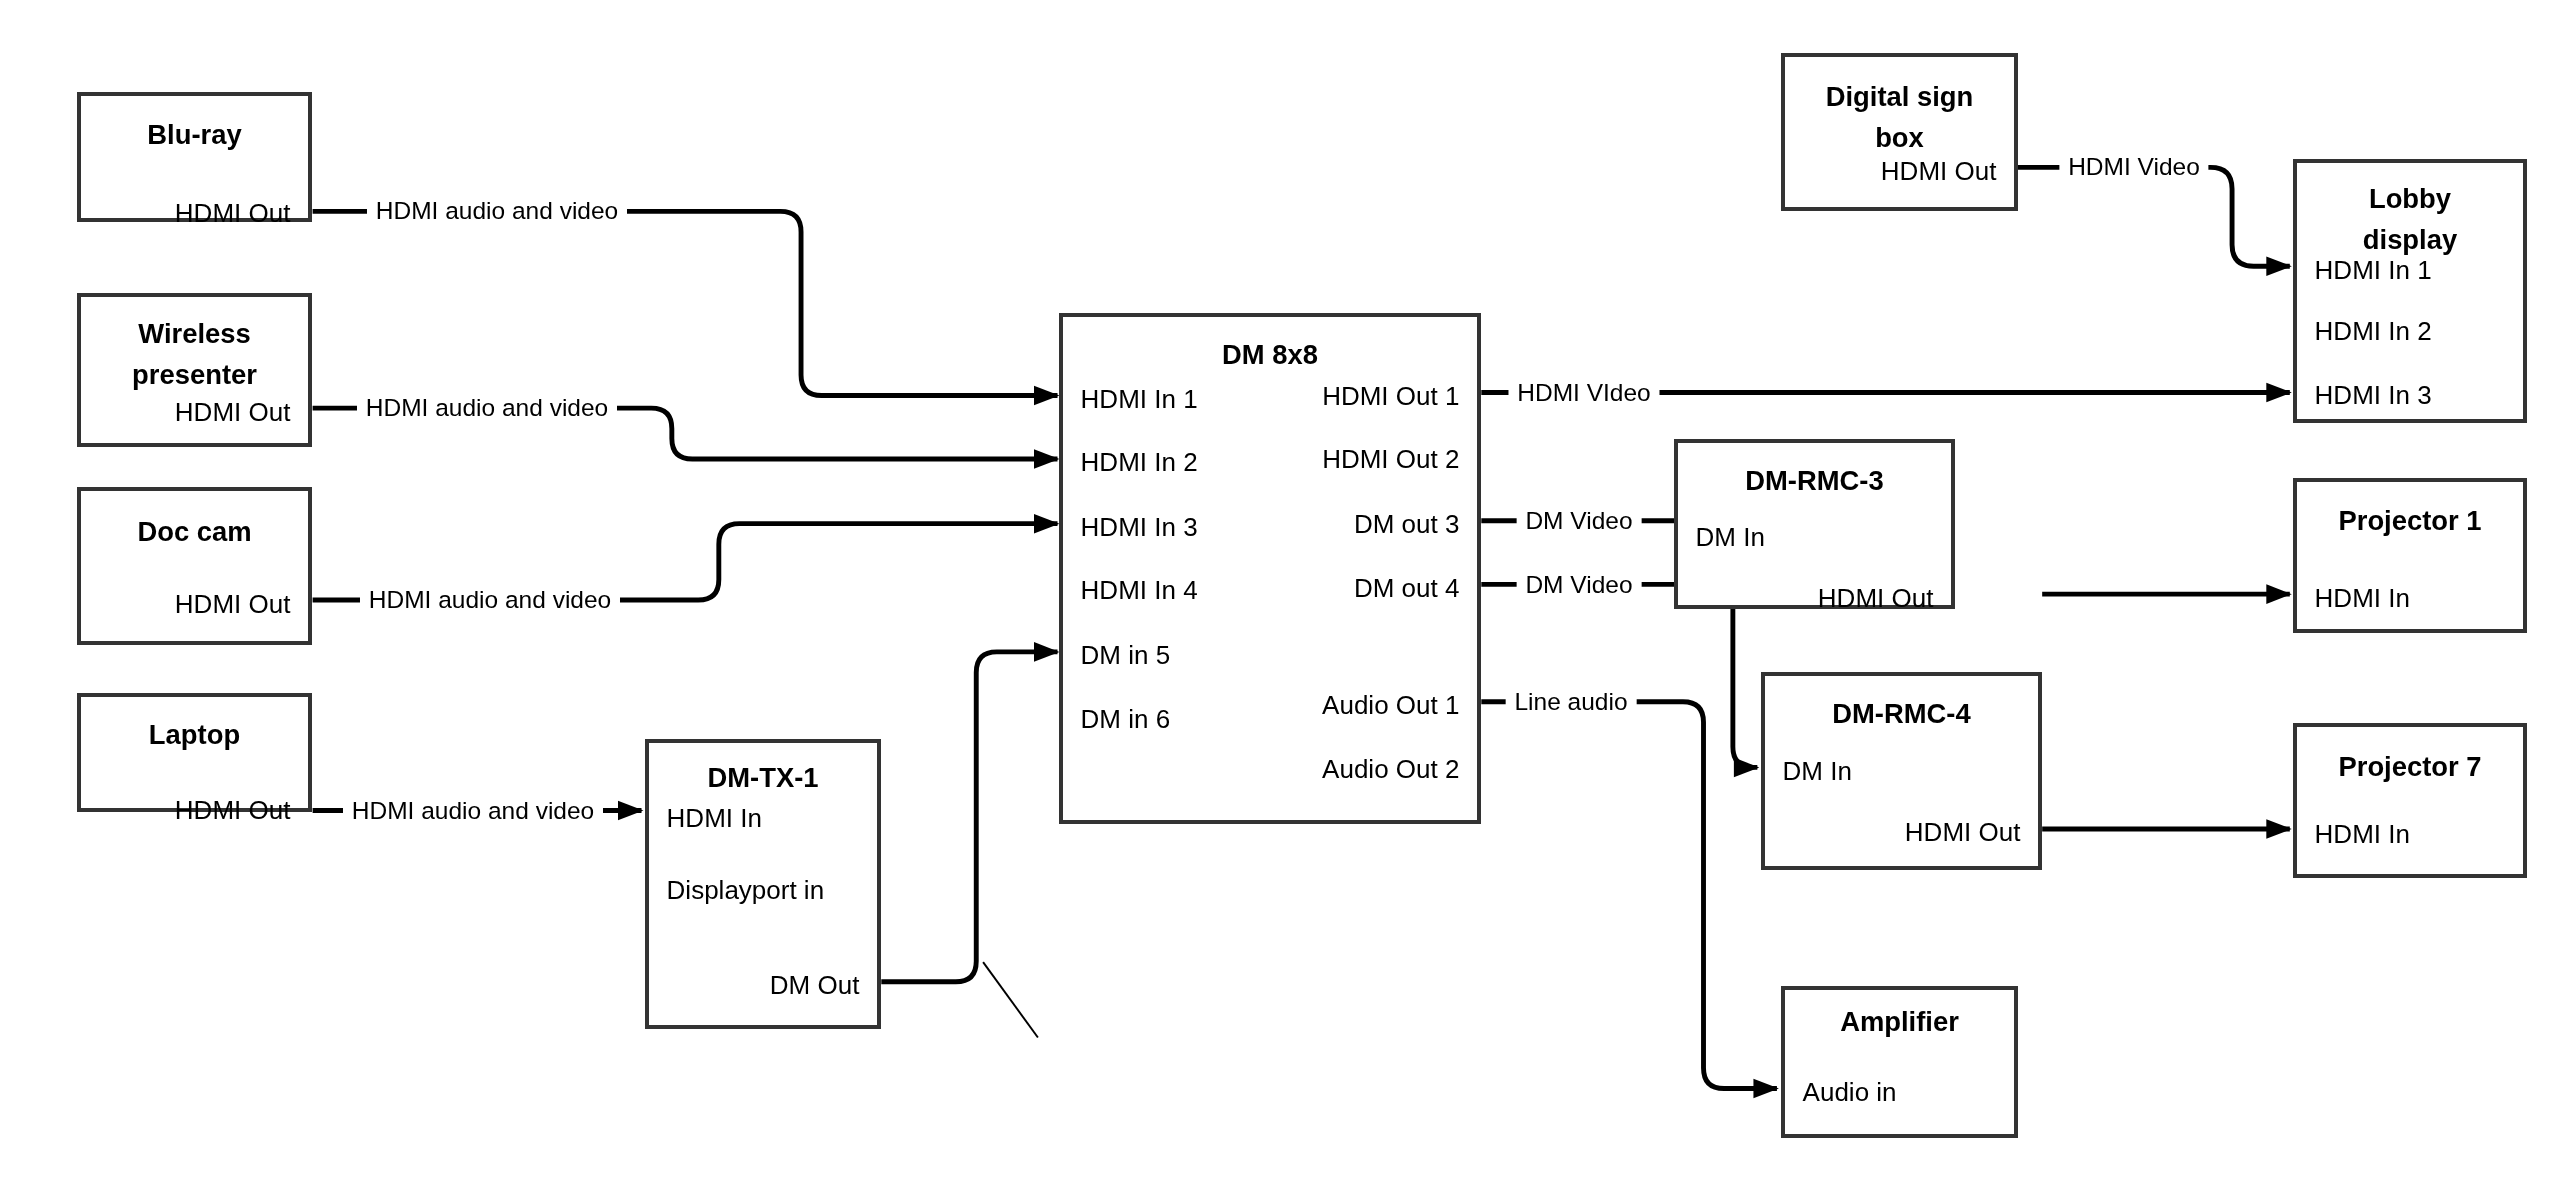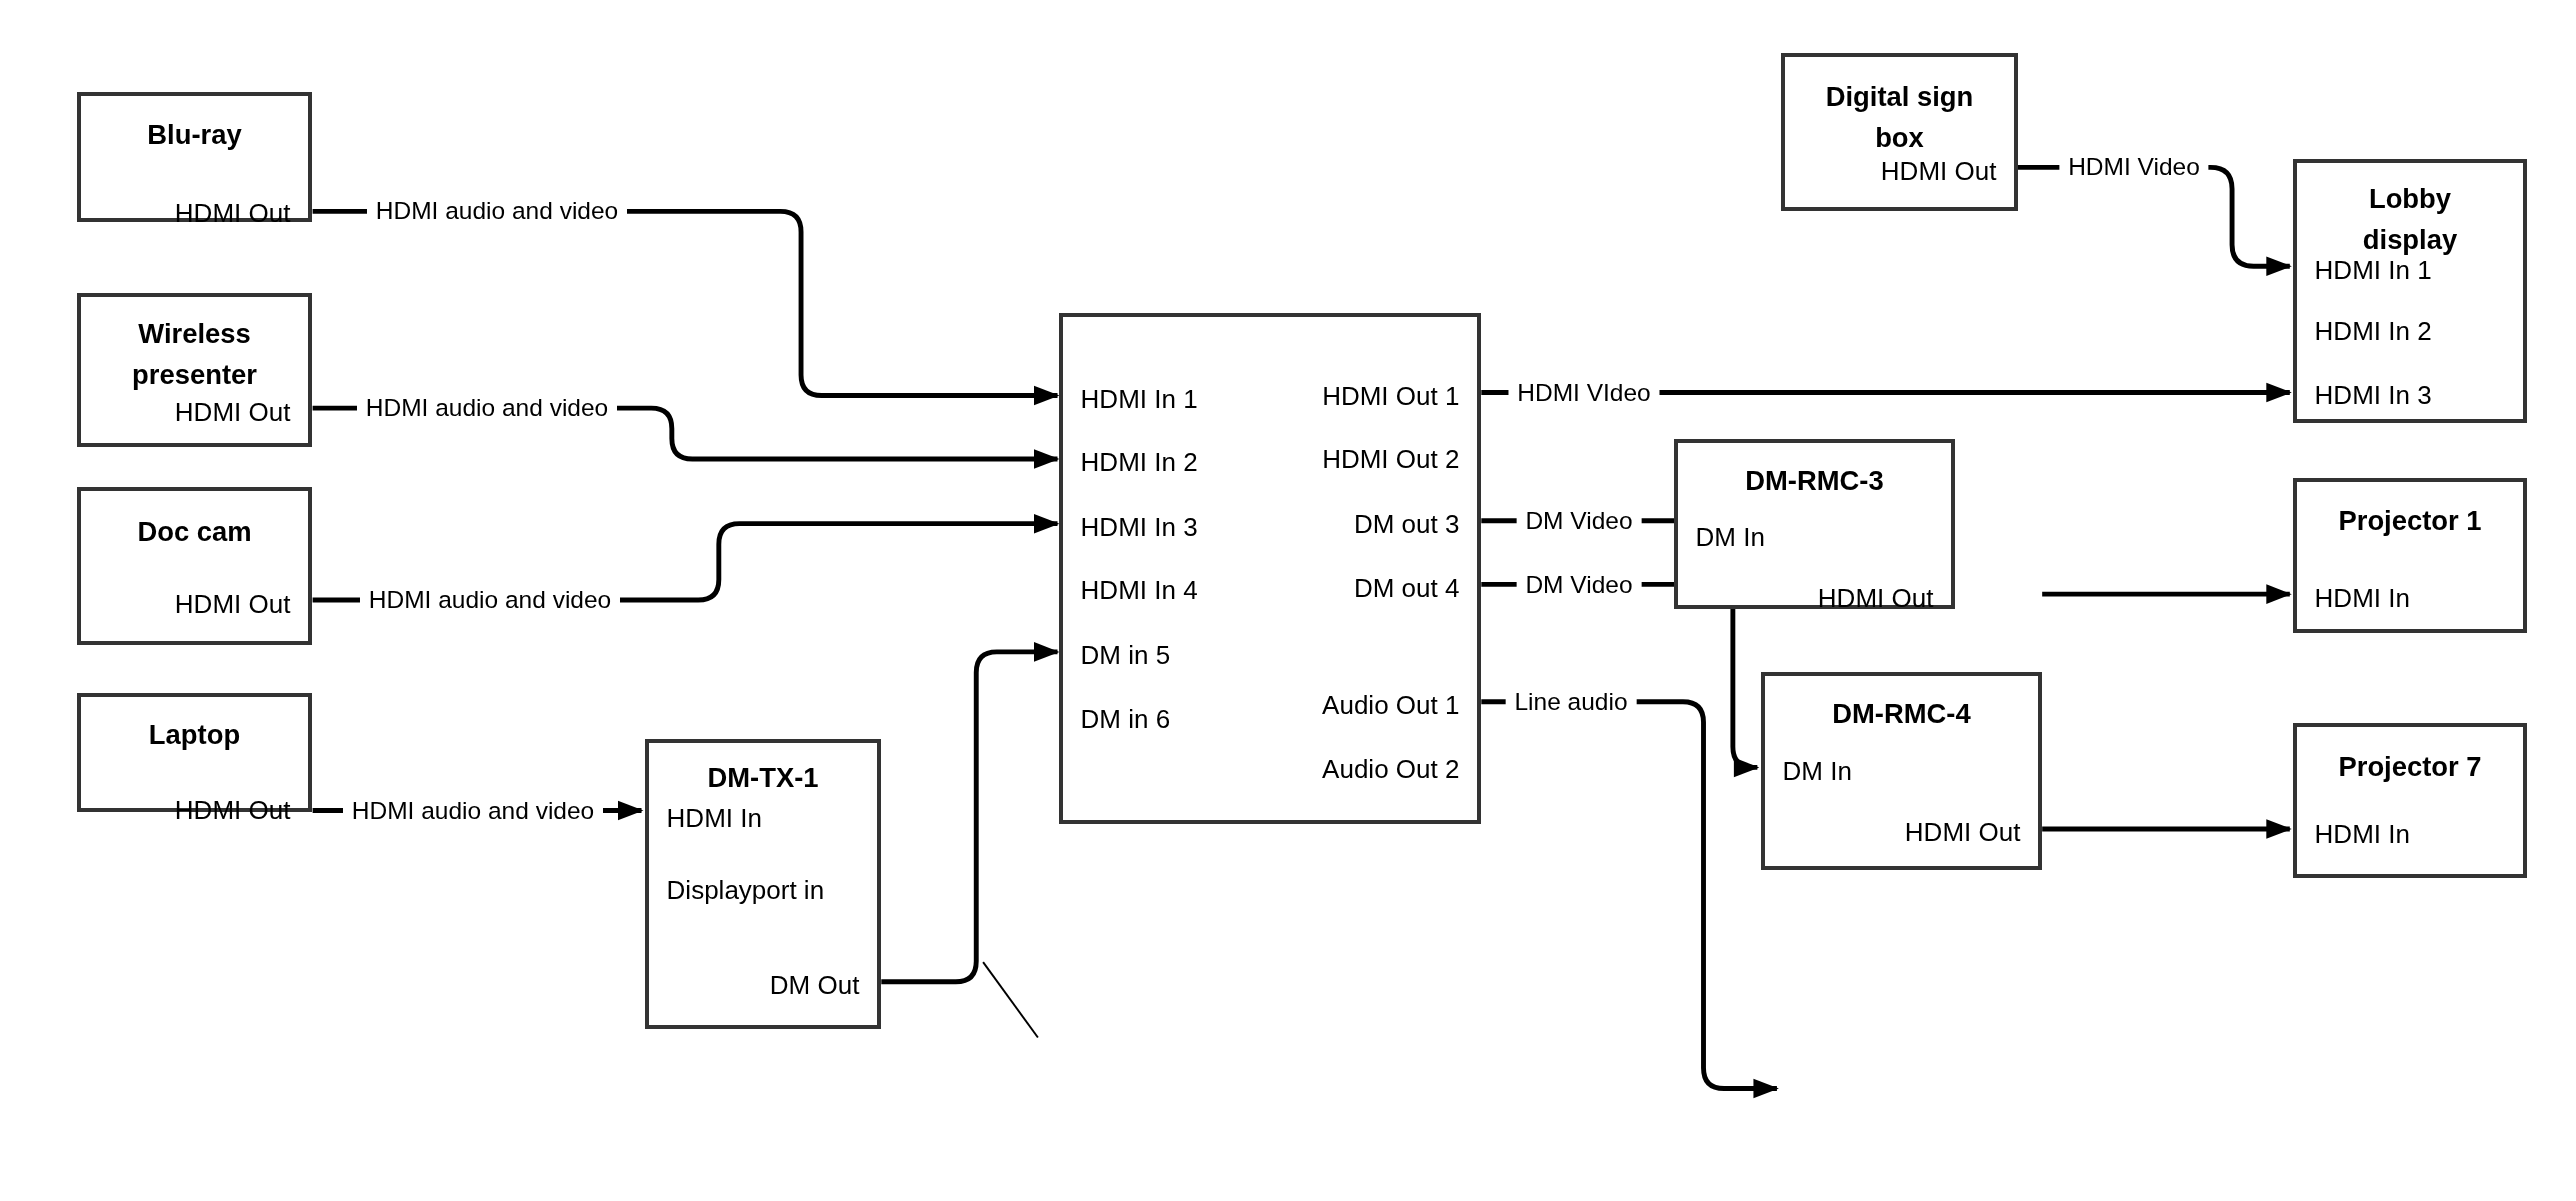--- a/index.html
+++ b/index.html
@@ -79,20 +79,21 @@
   </div>
 
   <div class="box" style="left:645px;top:739px;width:236px;height:290px">
     <div class="title" style="top:13.7px">DM-TX-1</div>
     <div class="port pl" style="top:61px">HDMI In</div>
     <div class="port pl" style="top:133px">Displayport in</div>
     <div class="port pr" style="top:228px">DM Out</div>
   </div>
 
   <div class="box" style="left:1059px;top:313px;width:422px;height:511px">
+    <div class="title" style="top:16.6px">DM 8x8</div>
     <div class="port pl" style="top:68px">HDMI In 1</div>
     <div class="port pl" style="top:131px">HDMI In 2</div>
     <div class="port pl" style="top:196px">HDMI In 3</div>
     <div class="port pl" style="top:259px">HDMI In 4</div>
     <div class="port pl" style="top:324px">DM in 5</div>
     <div class="port pl" style="top:388px">DM in 6</div>
     <div class="port pr" style="top:65px">HDMI Out 1</div>
     <div class="port pr" style="top:128px">HDMI Out 2</div>
     <div class="port pr" style="top:193px">DM out 3</div>
     <div class="port pr" style="top:257px">DM out 4</div>
@@ -127,20 +128,24 @@
     <div class="title" style="top:16.6px">DM-RMC-4</div>
     <div class="port pl" style="top:81px">DM In</div>
     <div class="port pr" style="top:142px">HDMI Out</div>
   </div>
 
   <div class="box" style="left:2293px;top:723px;width:234px;height:155px">
     <div class="title" style="top:18.6px">Projector 7</div>
     <div class="port pl" style="top:93px">HDMI In</div>
   </div>
 
+  <div class="box" style="left:1781px;top:986px;width:237px;height:152px">
+    <div class="title" style="top:10.8px">Amplifier</div>
+    <div class="port pl" style="top:88px">Audio in</div>
+  </div>
 
   <span class="wire-label" style="left:497px;top:211px">HDMI audio and video</span>
   <span class="wire-label" style="left:487px;top:408px">HDMI audio and video</span>
   <span class="wire-label" style="left:490px;top:600px">HDMI audio and video</span>
   <span class="wire-label" style="left:473px;top:811px">HDMI audio and video</span>
   <span class="wire-label" style="left:1584px;top:393px">HDMI VIdeo</span>
   <span class="wire-label" style="left:2134px;top:167px">HDMI Video</span>
   <span class="wire-label" style="left:1579px;top:521px">DM Video</span>
   <span class="wire-label" style="left:1579px;top:585px">DM Video</span>
   <span class="wire-label" style="left:1571px;top:702px">Line audio</span>

